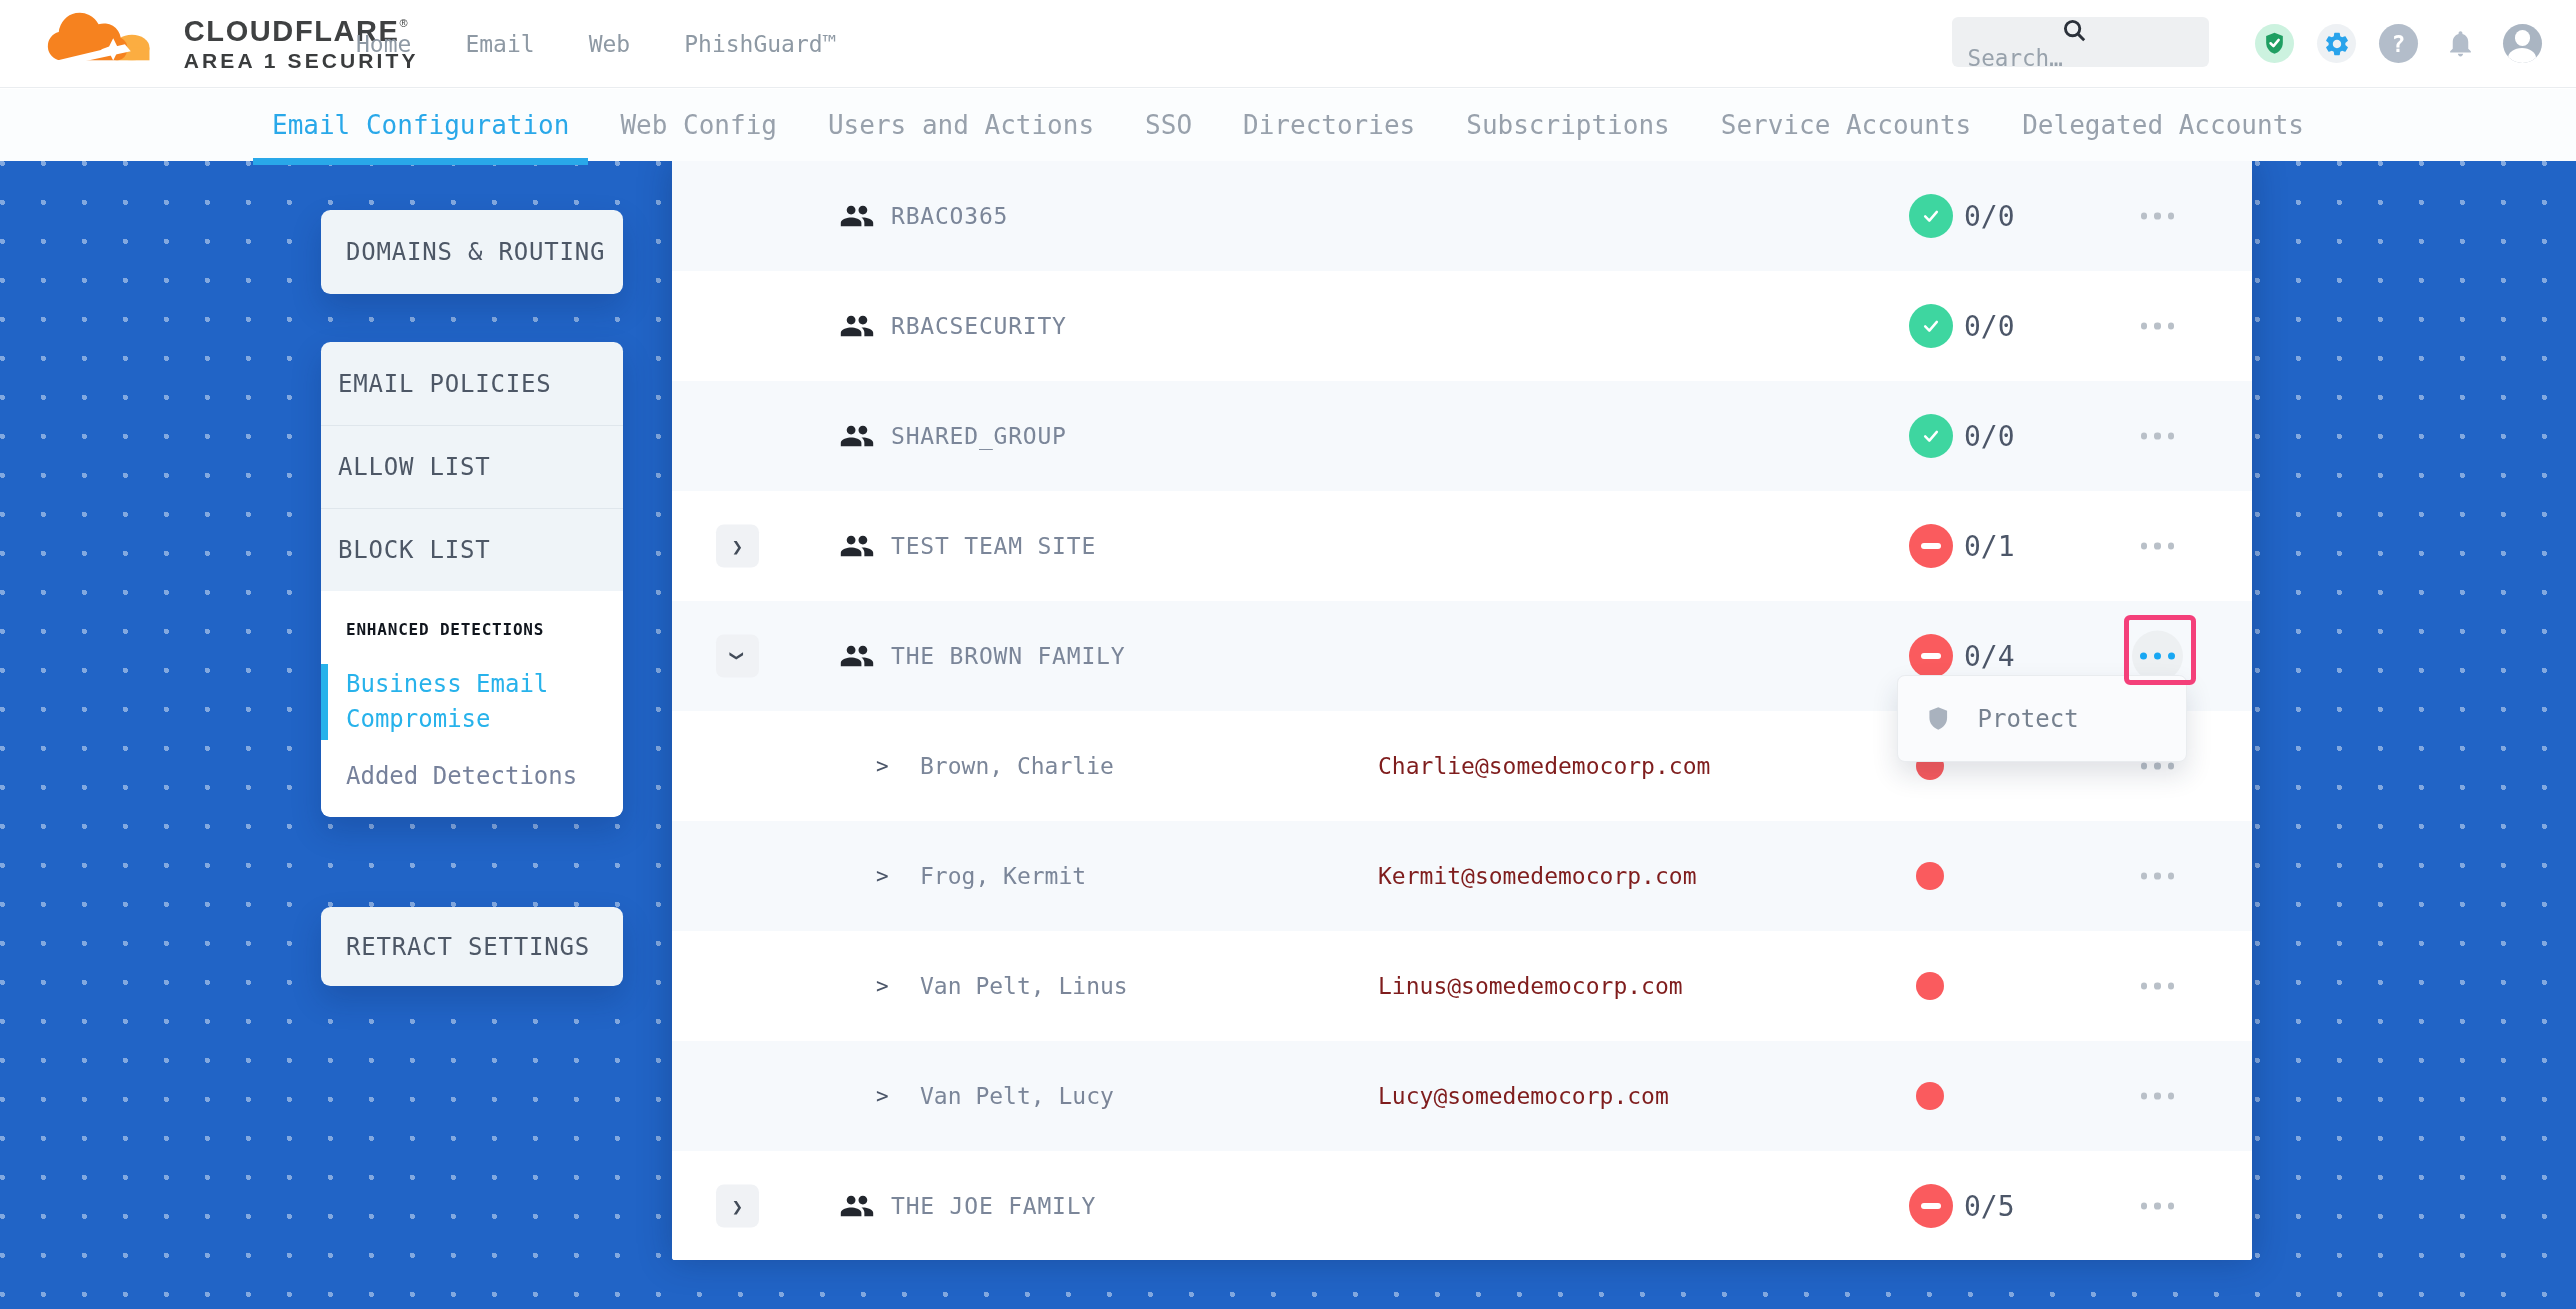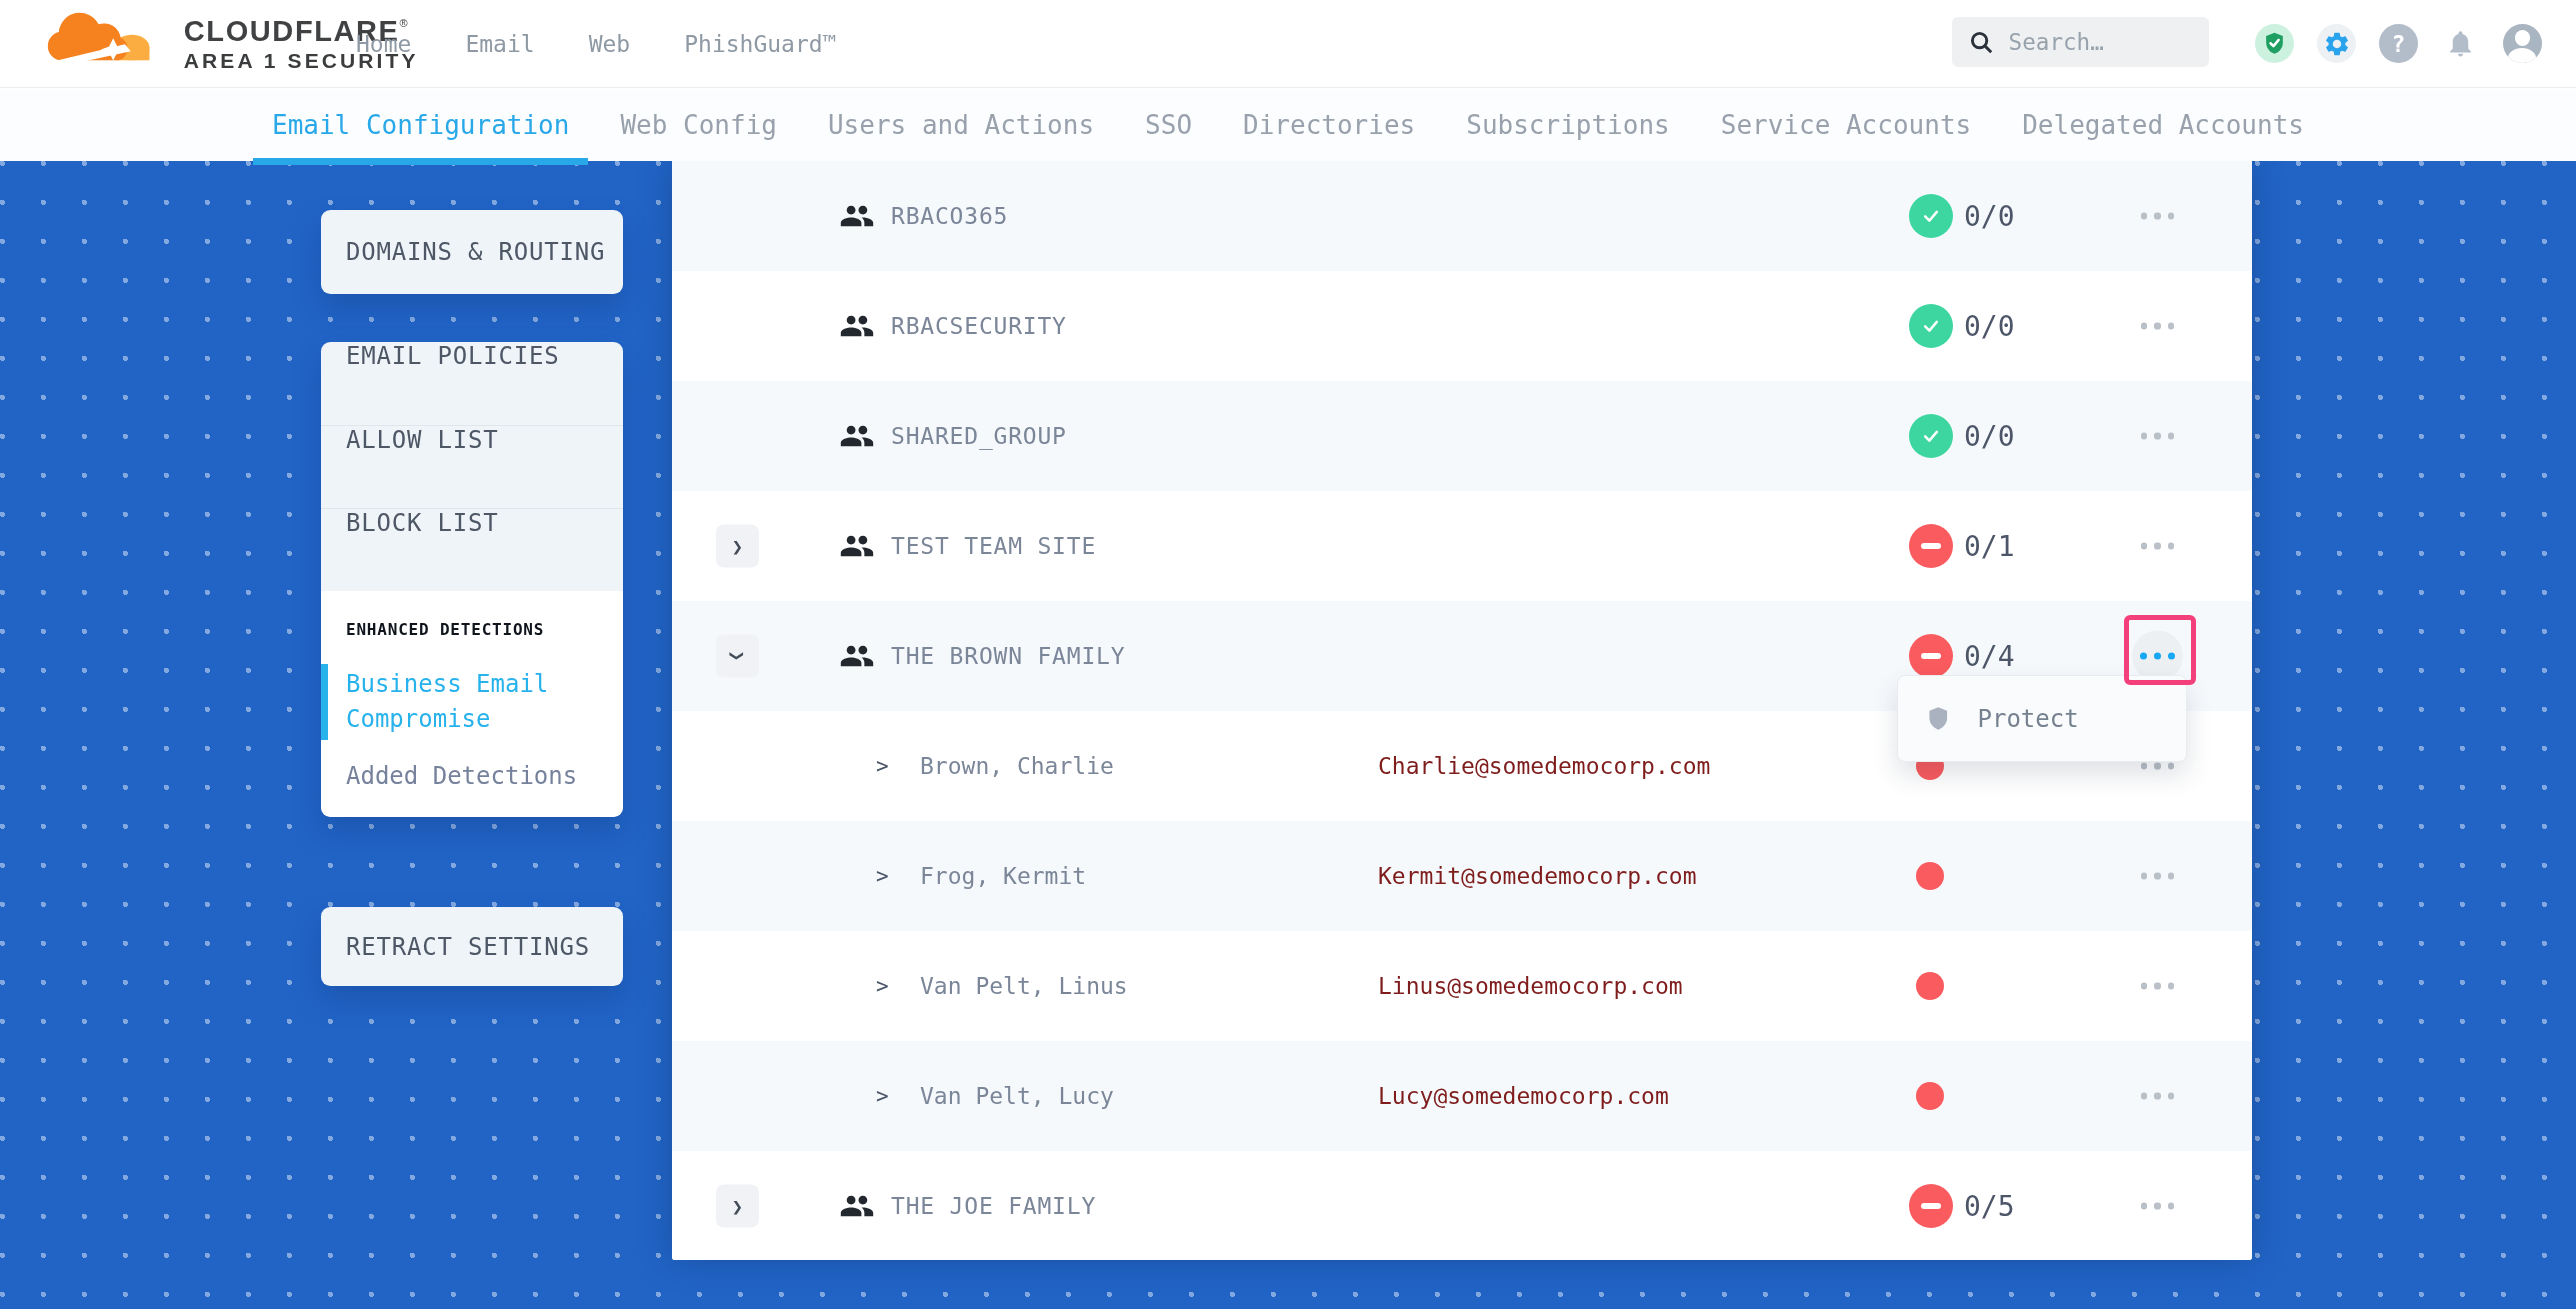--- a/index.html
+++ b/index.html
@@ -11,21 +11,21 @@
           border-bottom:1.6px solid #eaedf0;z-index:10;}
   .logo{position:absolute;left:43px;top:6.2px;display:flex;align-items:flex-end;gap:16px;}
   .logo-cloud{width:117px;height:67px;}
   .logo-text{margin-left:7.8px;padding-top:11px;font-family:"Liberation Sans",sans-serif;}
   .logo-brand{font-size:29px;font-weight:800;letter-spacing:1.6px;color:#3f4142;line-height:1;}
   .logo-reg{font-size:11px;color:#3f4142;vertical-align:top;}
   .logo-sub{display:block;font-size:21px;font-weight:700;letter-spacing:3.1px;color:#3a3c3d;margin-top:3px;}
   .main-nav{position:absolute;left:356px;top:0;height:87px;display:flex;align-items:center;gap:54px;}
   .main-nav .nav-item{font-size:23px;color:#8e99a4;cursor:pointer;}
   .search{position:absolute;left:1952px;top:17px;width:257px;height:50px;background:#eef0f2;
-          border-radius:6.2px;display:flex;align-items:center;padding:0 15.6px;box-sizing:border-box;}
+          border-radius:6.2px;display:flex;align-items:center;padding:0 15.6px;box-sizing:border-box;flex-direction:column;}
   .search svg{flex:0 0 auto;margin-right:12.5px;}
   .search input{border:none;outline:none;background:transparent;width:100%;
                 font-family:"DejaVu Sans Mono",monospace;font-size:22.6px;color:#39404a;}
   .search input::placeholder{color:#98a2ac;}
   .top-icons{position:absolute;left:2255px;top:24px;display:flex;gap:23px;align-items:center;}
   .ticon{width:39px;height:39px;border-radius:50%;display:flex;align-items:center;justify-content:center;}
   .ticon.shield{background:#ccf2df;}
   .ticon.gear{background:#eef1f4;}
   .ticon.help{background:#b3bdca;color:#ffffff;font-size:23px;font-weight:700;}
   .ticon.user{background:#aab5c2;overflow:hidden;position:relative;}
@@ -44,21 +44,21 @@
            background-image:radial-gradient(circle at 2.3px 2.3px, rgba(210,225,245,0.55) 2.7px, transparent 2.7px);
            background-size:41px 39px;}
 
   
   .side-card{position:absolute;left:321px;width:302px;background:#eff4f8;border-radius:9.3px;
              box-shadow:0 14px 31px rgba(8,30,80,0.20);box-sizing:border-box;}
   .card-one{top:49px;height:84px;display:flex;align-items:center;padding-left:25px;}
   .card-three{top:746px;height:79px;display:flex;align-items:center;padding-left:25px;}
   .side-label{font-size:24px;color:#4d5766;letter-spacing:0.8px;}
   .card-two{top:181px;overflow:hidden;}
-  .side-item{height:83px;display:flex;align-items:flex-start;padding-left:25px;box-sizing:border-box;}
+  .side-item{height:83px;display:flex;align-items:center;padding-left:17px;box-sizing:border-box;}
   .side-item + .side-item{border-top:1.6px solid #dfe6ec;}
   .active-section{background:#ffffff;padding:22px 25px 23px 25px;border-radius:0 0 9.3px 9.3px;}
   .section-title{font-size:16px;font-weight:700;color:#10151d;line-height:34px;letter-spacing:0.8px;}
   .side-link{display:block;position:relative;font-size:24px;line-height:35px;cursor:pointer;}
   .side-link.bec{color:#27b2eb;margin-top:20px;}
   .side-link.bec::before{content:"";position:absolute;left:-25px;top:-3.1px;bottom:-3.1px;width:7px;background:#27b2eb;}
   .side-link.added{color:#76819b;margin-top:22px;}
 
   
   .panel{position:absolute;left:672px;top:0;width:1580px;height:1099px;background:#ffffff;

